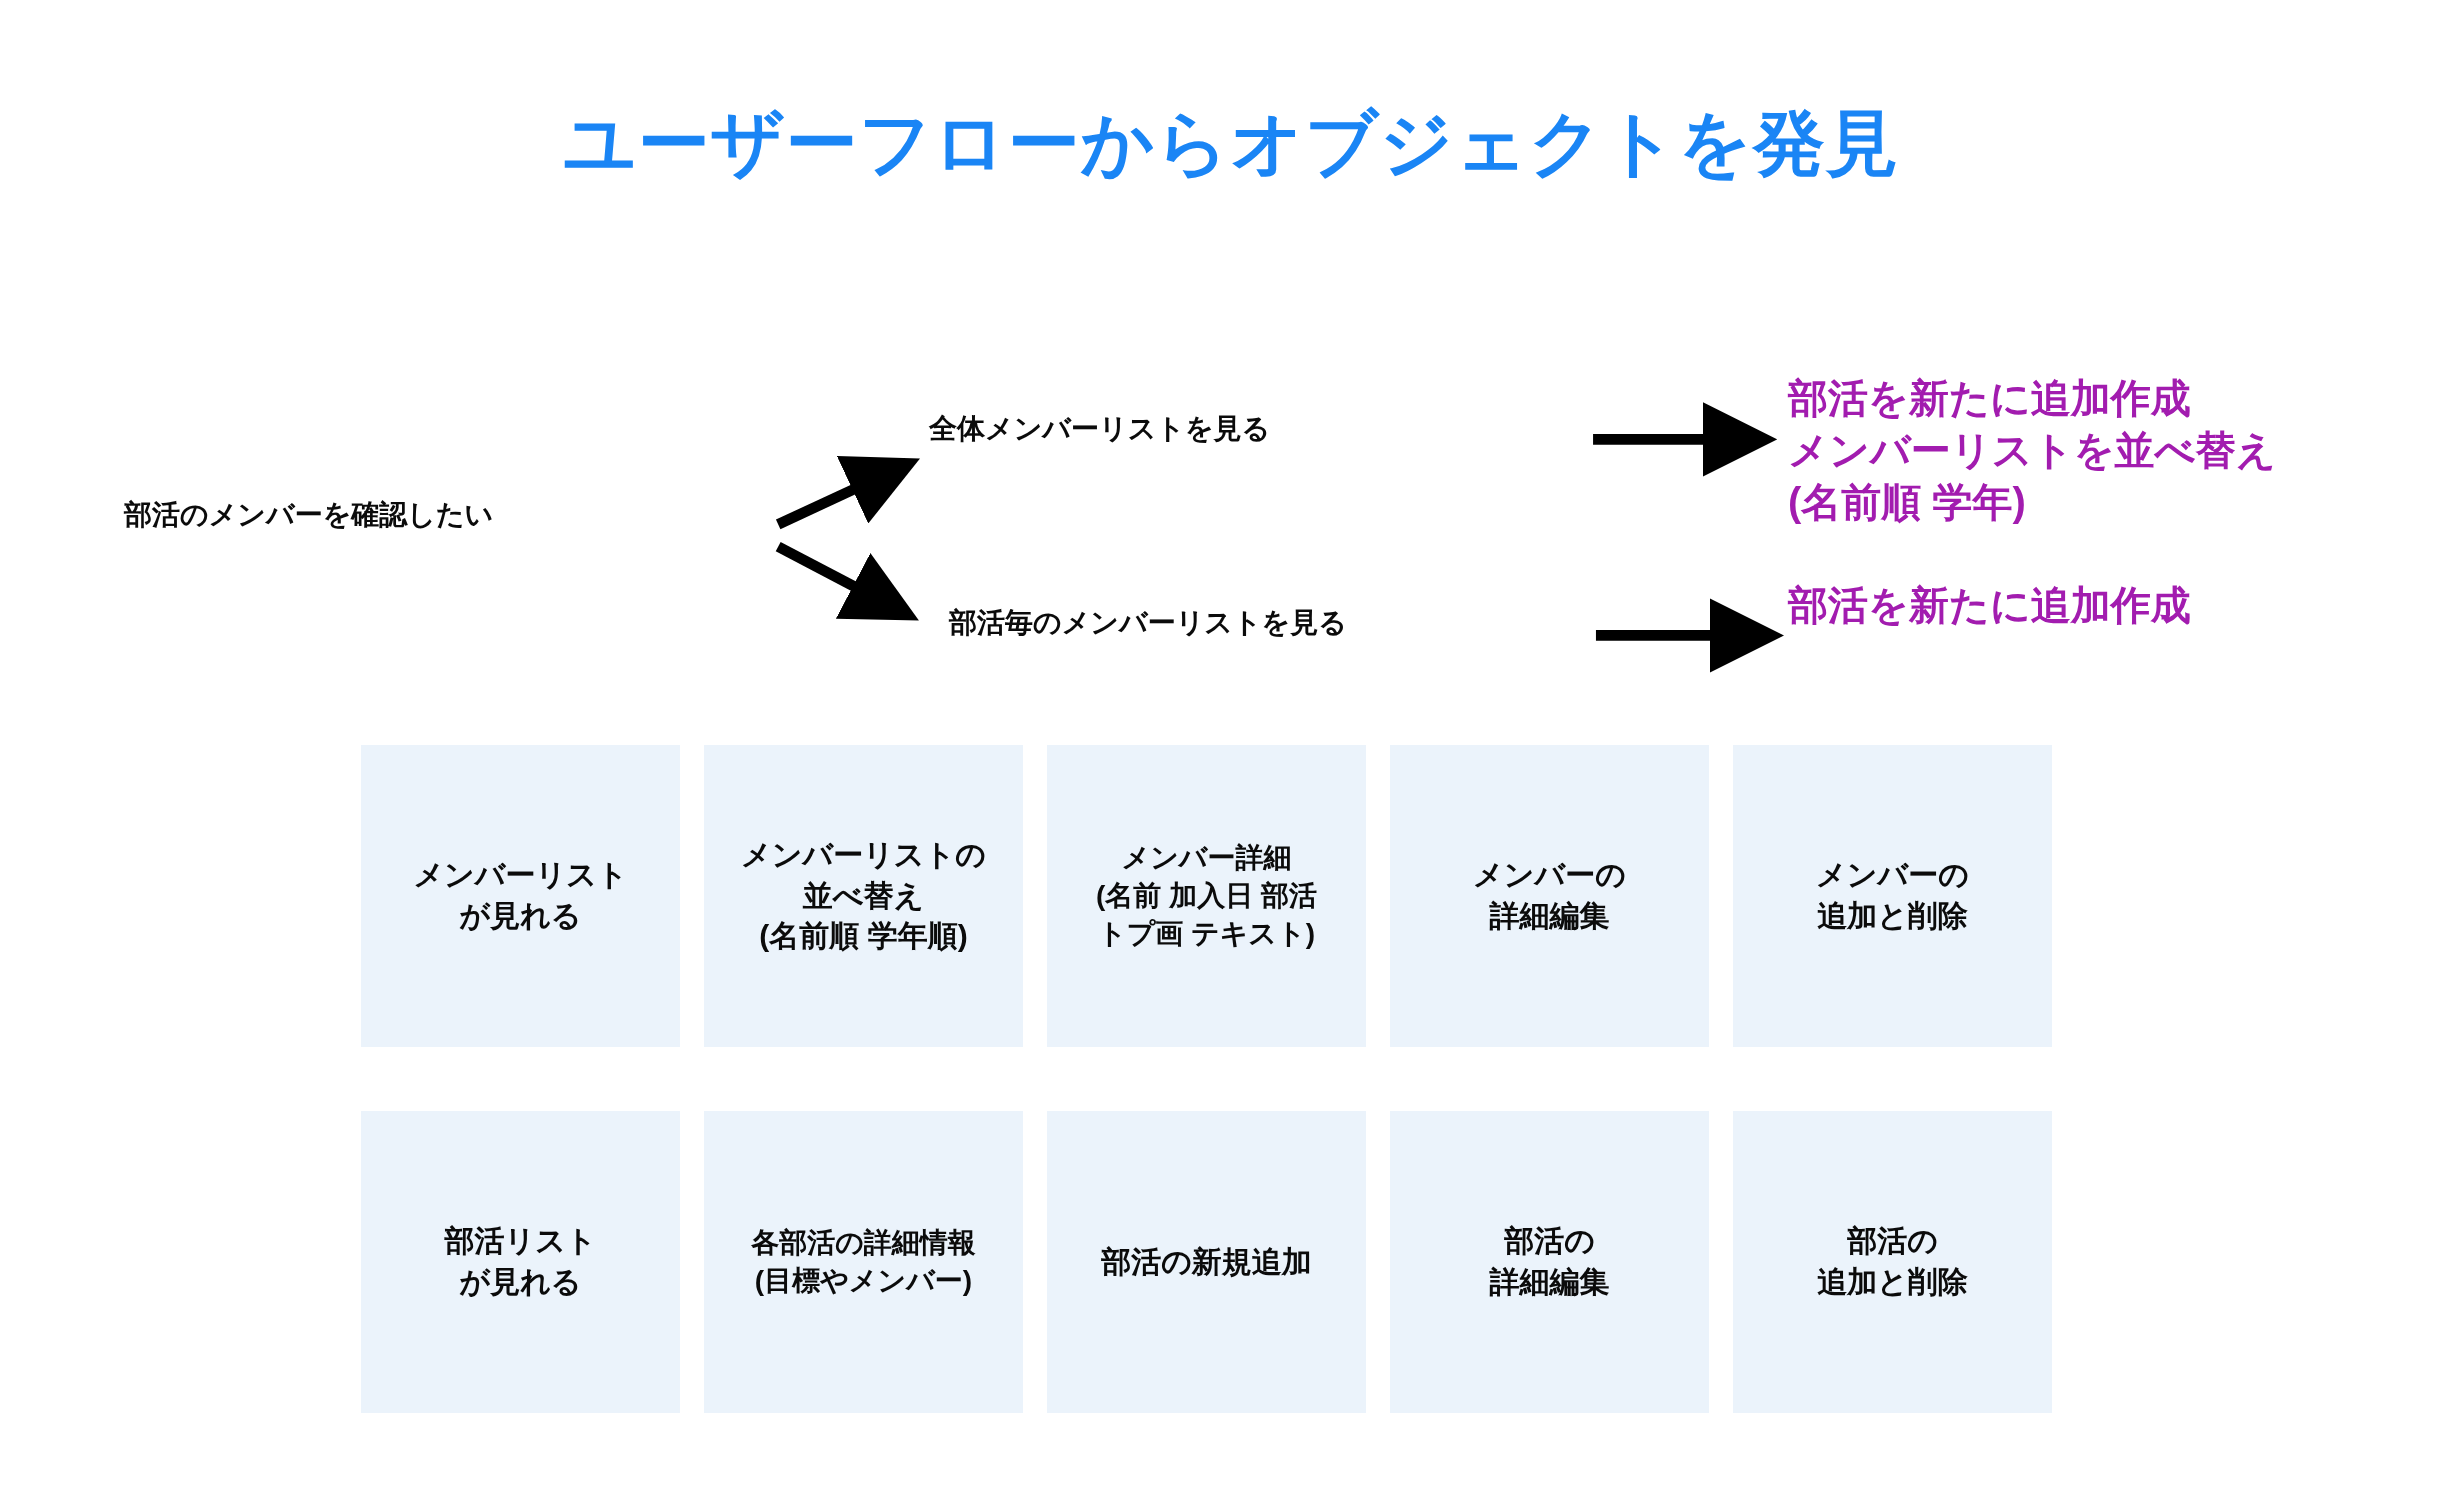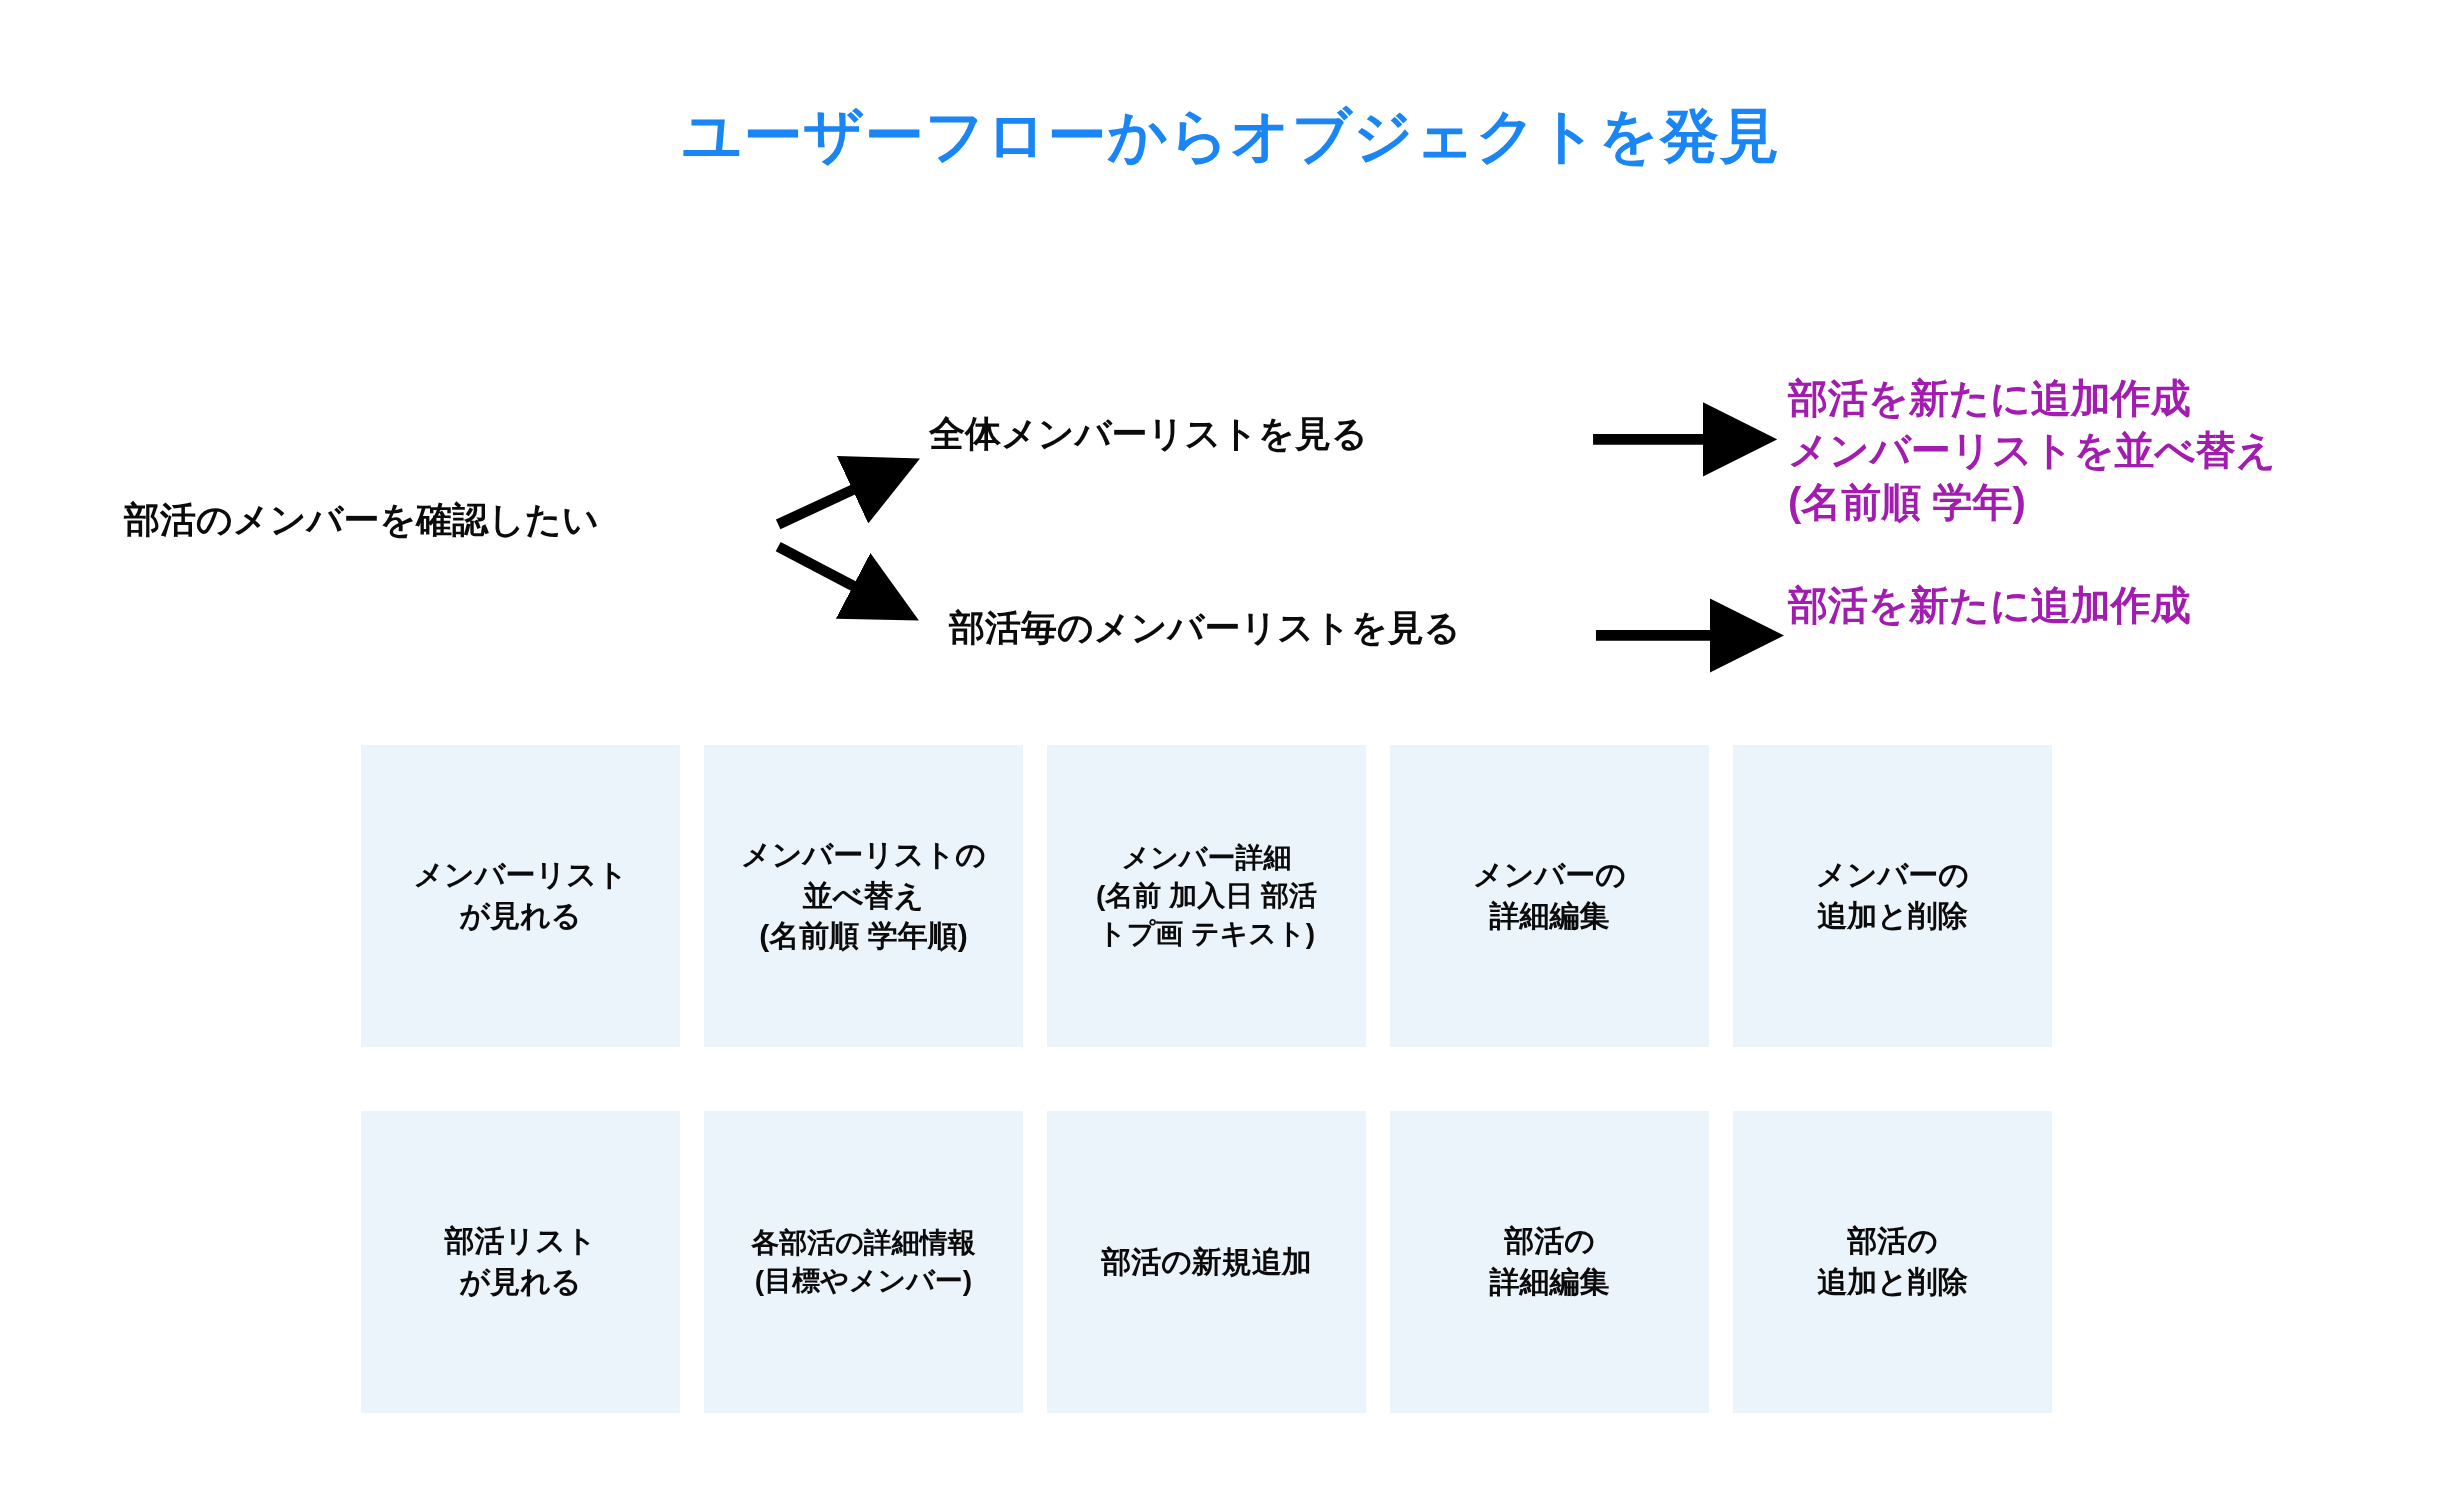--- a/index.html
+++ b/index.html
@@ -12,36 +12,36 @@
     position:relative;
   }
   .slide{position:relative;width:2462px;height:1499px;overflow:hidden;background:#fff;}
 
   
   .title{
     position:absolute;
     left:0;right:0;top:104px;
     text-align:center;
     color:#1A85F5;
-    font-size:59px;
+    font-size:72px;
     font-weight:bold;
     letter-spacing:1px;
     line-height:1.1;
     white-space:nowrap;
   }
 
   
   .flow{position:absolute;left:0;top:0;width:2462px;height:734px;}
   .flow-svg{position:absolute;left:0;top:0;width:2462px;height:734px;}
 
   .flow-label{
     position:absolute;
     color:#0b0b0b;
     font-weight:bold;
-    font-size:36px;
+    font-size:28px;
     line-height:1.22;
     white-space:nowrap;
   }
   .flow-start{left:124px;top:498px;}
   .flow-branch-a{left:929px;top:412px;}
   .flow-branch-b{left:929px;top:606px;margin-left:20px;}
 
   .outcome{
     position:absolute;
     color:#a21caf;

